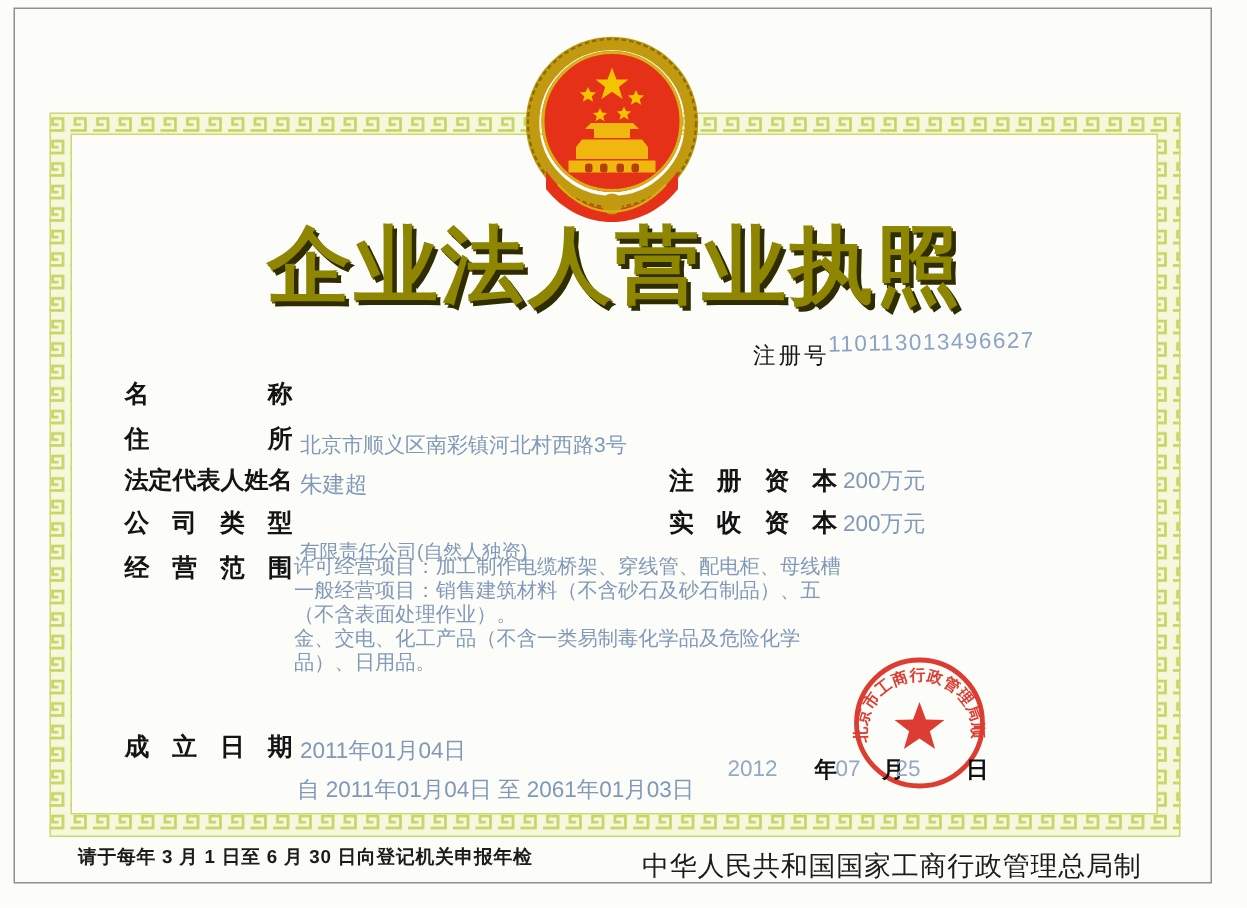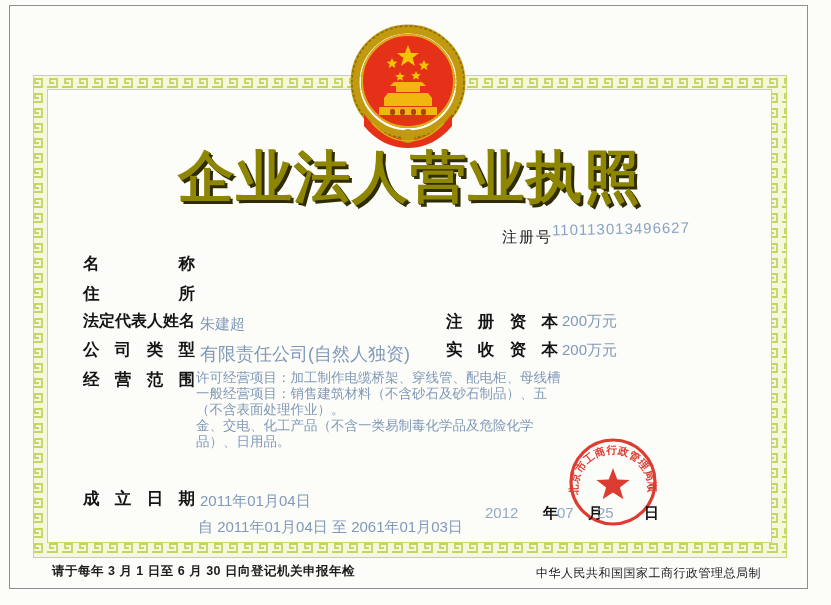--- a/index.html
+++ b/index.html
@@ -45,21 +45,21 @@
   .issue-date .unit{color:#111;font-weight:bold;}
   .stamp-svg{
     position:absolute;left:567px;top:436px;z-index:4;
     mix-blend-mode:multiply;opacity:.92;
   }
   .note{
     position:absolute;z-index:3;color:#1c1c1c;font-size:12.5px;font-weight:bold;
     white-space:nowrap;letter-spacing:.5px;
   }
   .note-left{left:52px;top:563px;}
-  .note-right{right:70px;top:565px;font-weight:normal;font-size:12px;}
+  .note-right{right:70px;top:565px;font-weight:normal;font-size:18px;}
 </style>
 </head>
 <body>
 
 <div class="cert">
 
   <div class="paper-edge"></div>
 
   <svg class="frame-svg" width="831" height="605">
     <defs>
@@ -106,29 +106,30 @@
   <div class="title">企业法人营业执照</div>
 
   <div class="regno">
     <span class="lbl">注册号</span>
     <span class="num">110113013496627</span>
   </div>
 
   <div class="flabel" style="left:83px;top:254px;">名称</div>
 
   <div class="flabel" style="left:83px;top:284px;">住所</div>
+  <div class="fval" style="left:200px;top:288px;font-size:14px;">北京市顺义区南彩镇河北村西路3号</div>
 
   <div class="flabel" style="left:83px;top:312px;font-size:16px;font-family:Liberation Serif, serif;">法定代表人姓名</div>
   <div class="fval" style="left:200px;top:315px;">朱建超</div>
 
   <div class="flabel" style="left:446px;top:312px;">注册资本</div>
   <div class="fval" style="left:562px;top:312px;">200万元</div>
 
   <div class="flabel" style="left:83px;top:340px;">公司类型</div>
-  <div class="fval" style="left:200px;top:344px;font-size:18px;">有限责任公司(自然人独资)</div>
+  <div class="fval" style="left:200px;top:360px;font-size:13px;">有限责任公司(自然人独资)</div>
 
   <div class="flabel" style="left:446px;top:340px;">实收资本</div>
   <div class="fval" style="left:562px;top:341px;">200万元</div>
 
   <div class="flabel" style="left:83px;top:370px;">经营范围</div>
   <div class="scope">
     <div>许可经营项目：加工制作电缆桥架、穿线管、配电柜、母线槽</div>
     <div>一般经营项目：销售建筑材料（不含砂石及砂石制品）、五</div>
     <div>（不含表面处理作业）。</div>
     <div>金、交电、化工产品（不含一类易制毒化学品及危险化学</div>

